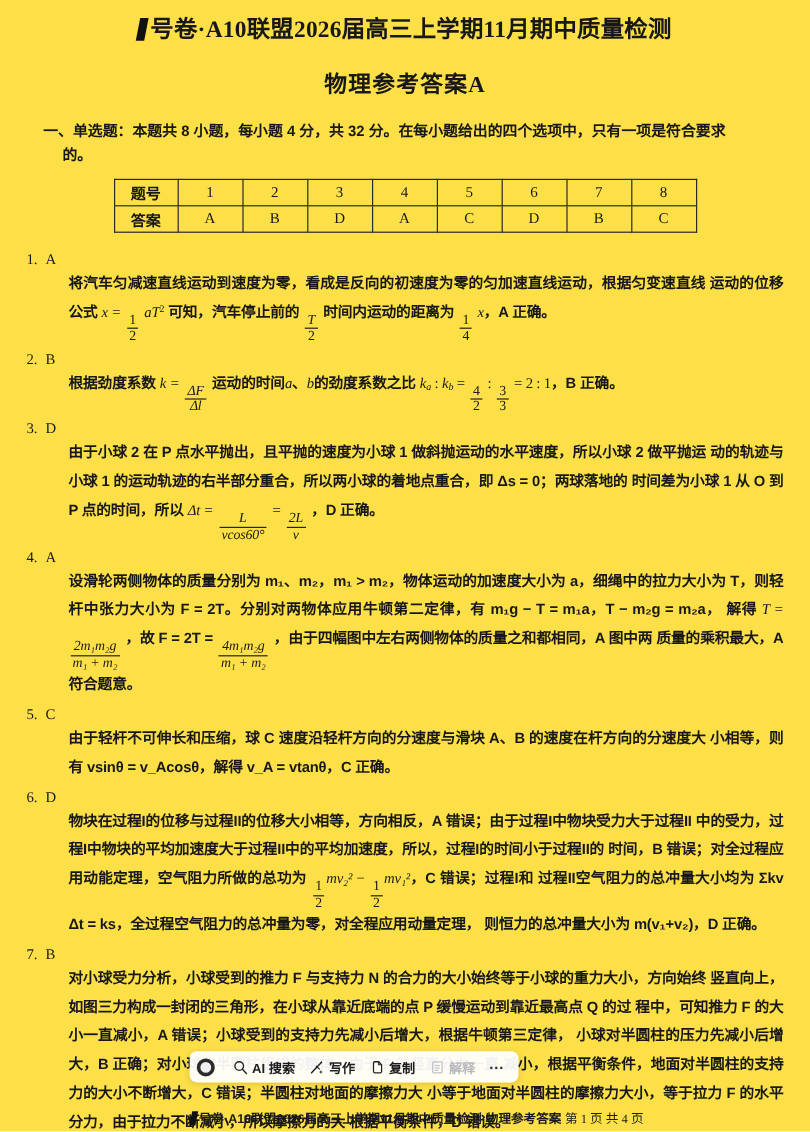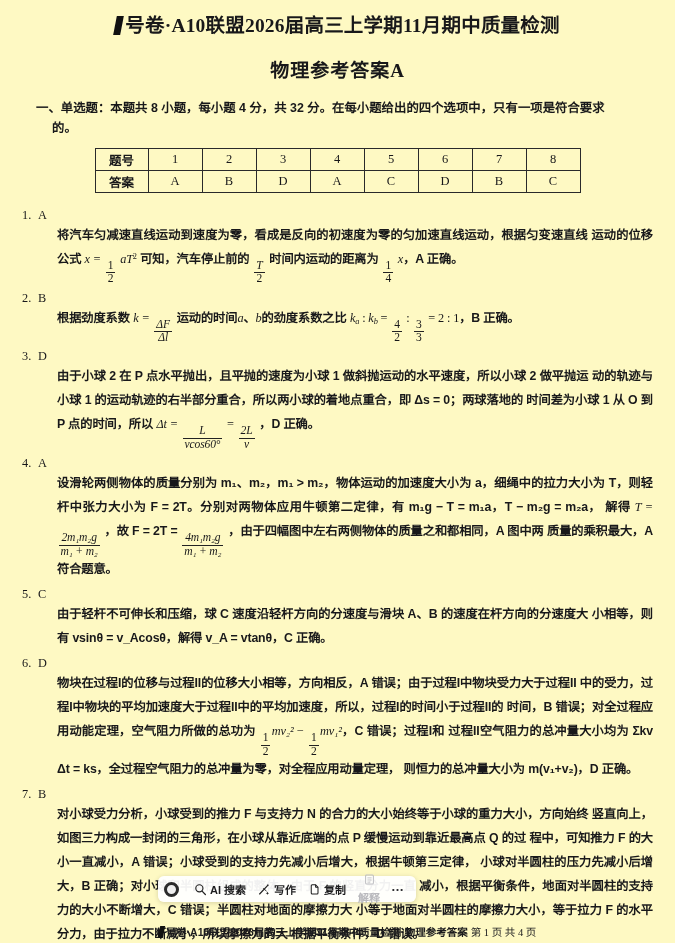--- a/index.html
+++ b/index.html
@@ -14,21 +14,21 @@
     position: relative;
     overflow: hidden;
     font-family: "Liberation Serif", "DejaVu Serif", serif;
     color: #18181a;
     -webkit-font-smoothing: none;
   }
 
   .page {
     position: absolute;
     inset: 0;
-    background: #fef9c3;
+    background: #fde047;
   }
 
   
   .doc-header {
     padding: 14px 40px 0 40px;
     text-align: center;
   }
   .title-line-1 {
     font-size: 19.5px;
     font-weight: bold;
@@ -219,21 +219,21 @@
     background: #efefef;
   }
   .tb-item {
     display: flex;
     align-items: center;
     gap: 3px;
     padding: 2px 6px;
     white-space: nowrap;
     cursor: default;
   }
-  .tb-item.disabled { color: #b9b9bd; flex-direction: column; }
+  .tb-item.disabled { color: #b9b9bd; }
   .tb-item .tb-ico {
     width: 13px;
     height: 13px;
     display: inline-block;
     line-height: 0;
   }
   .tb-dots {
     padding: 0 7px 5px 5px;
     font-size: 13px;
     letter-spacing: 1px;

